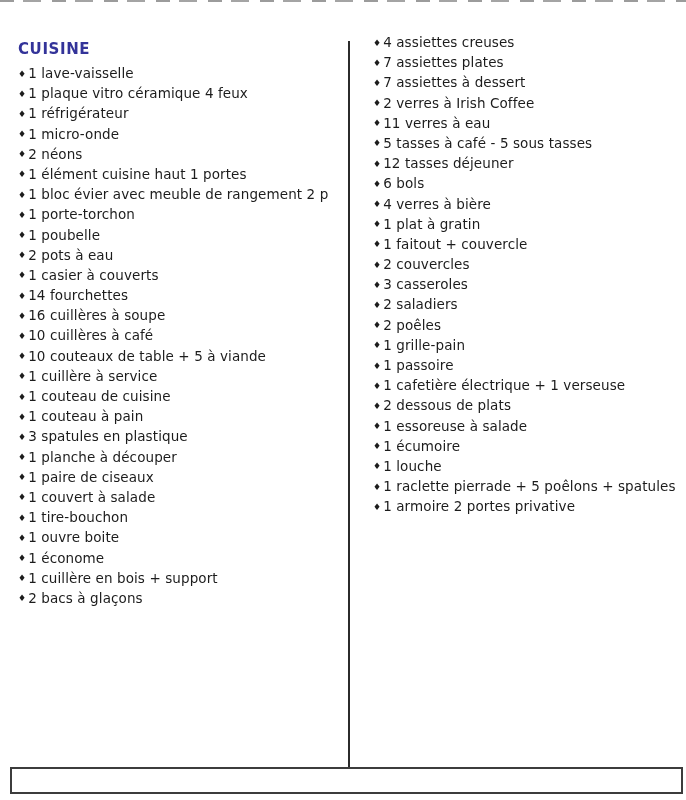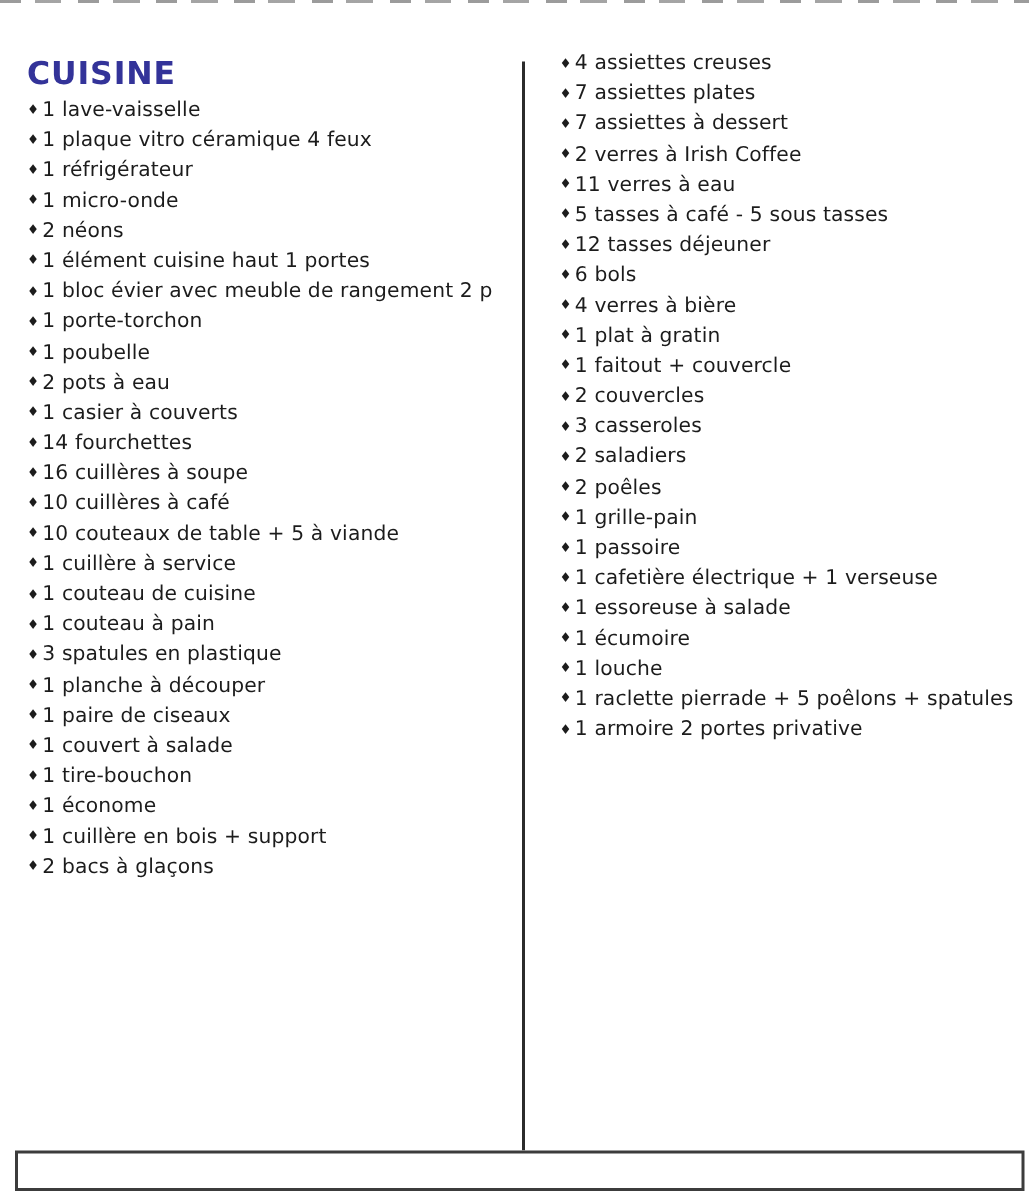--- a/index.html
+++ b/index.html
@@ -21,21 +21,21 @@
       #5a5a5a 23px 41px, transparent 41px 52px);
     opacity: .55;
   }
 
   .col { position: absolute; }
   .col-left  { left: 18px;  top: 40px; width: 328px; }
   .col-right { left: 373px; top: 32px; width: 305px; }
 
   .doc-title {
     font-weight: bold;
-    font-size: 21px;
+    font-size: 15px;
     letter-spacing: 0.6px;
     height: 23px;
     line-height: 18px;
   }
 
   ul.items { list-style: none; margin: 0; padding: 0; }
   ul.items li {
     height: 20.2px;
     line-height: 20.2px;
     font-size: 13.5px;
@@ -90,20 +90,21 @@
         <li><span class="bullet">♦</span><span>10 cuillères à café</span></li>
         <li><span class="bullet">♦</span><span>10 couteaux de table + 5 à viande</span></li>
         <li><span class="bullet">♦</span><span>1 cuillère à service</span></li>
         <li><span class="bullet">♦</span><span>1 couteau de cuisine</span></li>
         <li><span class="bullet">♦</span><span>1 couteau à pain</span></li>
         <li><span class="bullet">♦</span><span>3 spatules en plastique</span></li>
         <li><span class="bullet">♦</span><span>1 planche à découper</span></li>
         <li><span class="bullet">♦</span><span>1 paire de ciseaux</span></li>
         <li><span class="bullet">♦</span><span>1 couvert à salade</span></li>
         <li><span class="bullet">♦</span><span>1 tire-bouchon</span></li>
+        <li><span class="bullet">♦</span><span>1 ouvre boite</span></li>
         <li><span class="bullet">♦</span><span>1 économe</span></li>
         <li><span class="bullet">♦</span><span>1 cuillère en bois + support</span></li>
         <li><span class="bullet">♦</span><span>2 bacs à glaçons</span></li>
       </ul>
   </div>
 
   <div class="divider" style="background: rgb(43, 43, 43);"></div>
 
   <div class="col col-right">
     <ul class="items">
@@ -118,20 +119,21 @@
         <li><span class="bullet">♦</span><span>4 verres à bière</span></li>
         <li><span class="bullet">♦</span><span>1 plat à gratin</span></li>
         <li><span class="bullet">♦</span><span>1 faitout + couvercle</span></li>
         <li><span class="bullet">♦</span><span>2 couvercles</span></li>
         <li><span class="bullet">♦</span><span>3 casseroles</span></li>
         <li><span class="bullet">♦</span><span>2 saladiers</span></li>
         <li><span class="bullet">♦</span><span>2 poêles</span></li>
         <li><span class="bullet">♦</span><span>1 grille-pain</span></li>
         <li><span class="bullet">♦</span><span>1 passoire</span></li>
         <li><span class="bullet">♦</span><span>1 cafetière électrique + 1 verseuse</span></li>
+        <li><span class="bullet">♦</span><span>2 dessous de plats</span></li>
         <li><span class="bullet">♦</span><span>1 essoreuse à salade</span></li>
         <li><span class="bullet">♦</span><span>1 écumoire</span></li>
         <li><span class="bullet">♦</span><span>1 louche</span></li>
         <li><span class="bullet">♦</span><span>1 raclette pierrade + 5 poêlons + spatules</span></li>
         <li><span class="bullet">♦</span><span>1 armoire 2 portes privative</span></li>
       </ul>
   </div>
 
   <div class="footer-box" style="border-color: rgb(60, 60, 60);"></div>
 

